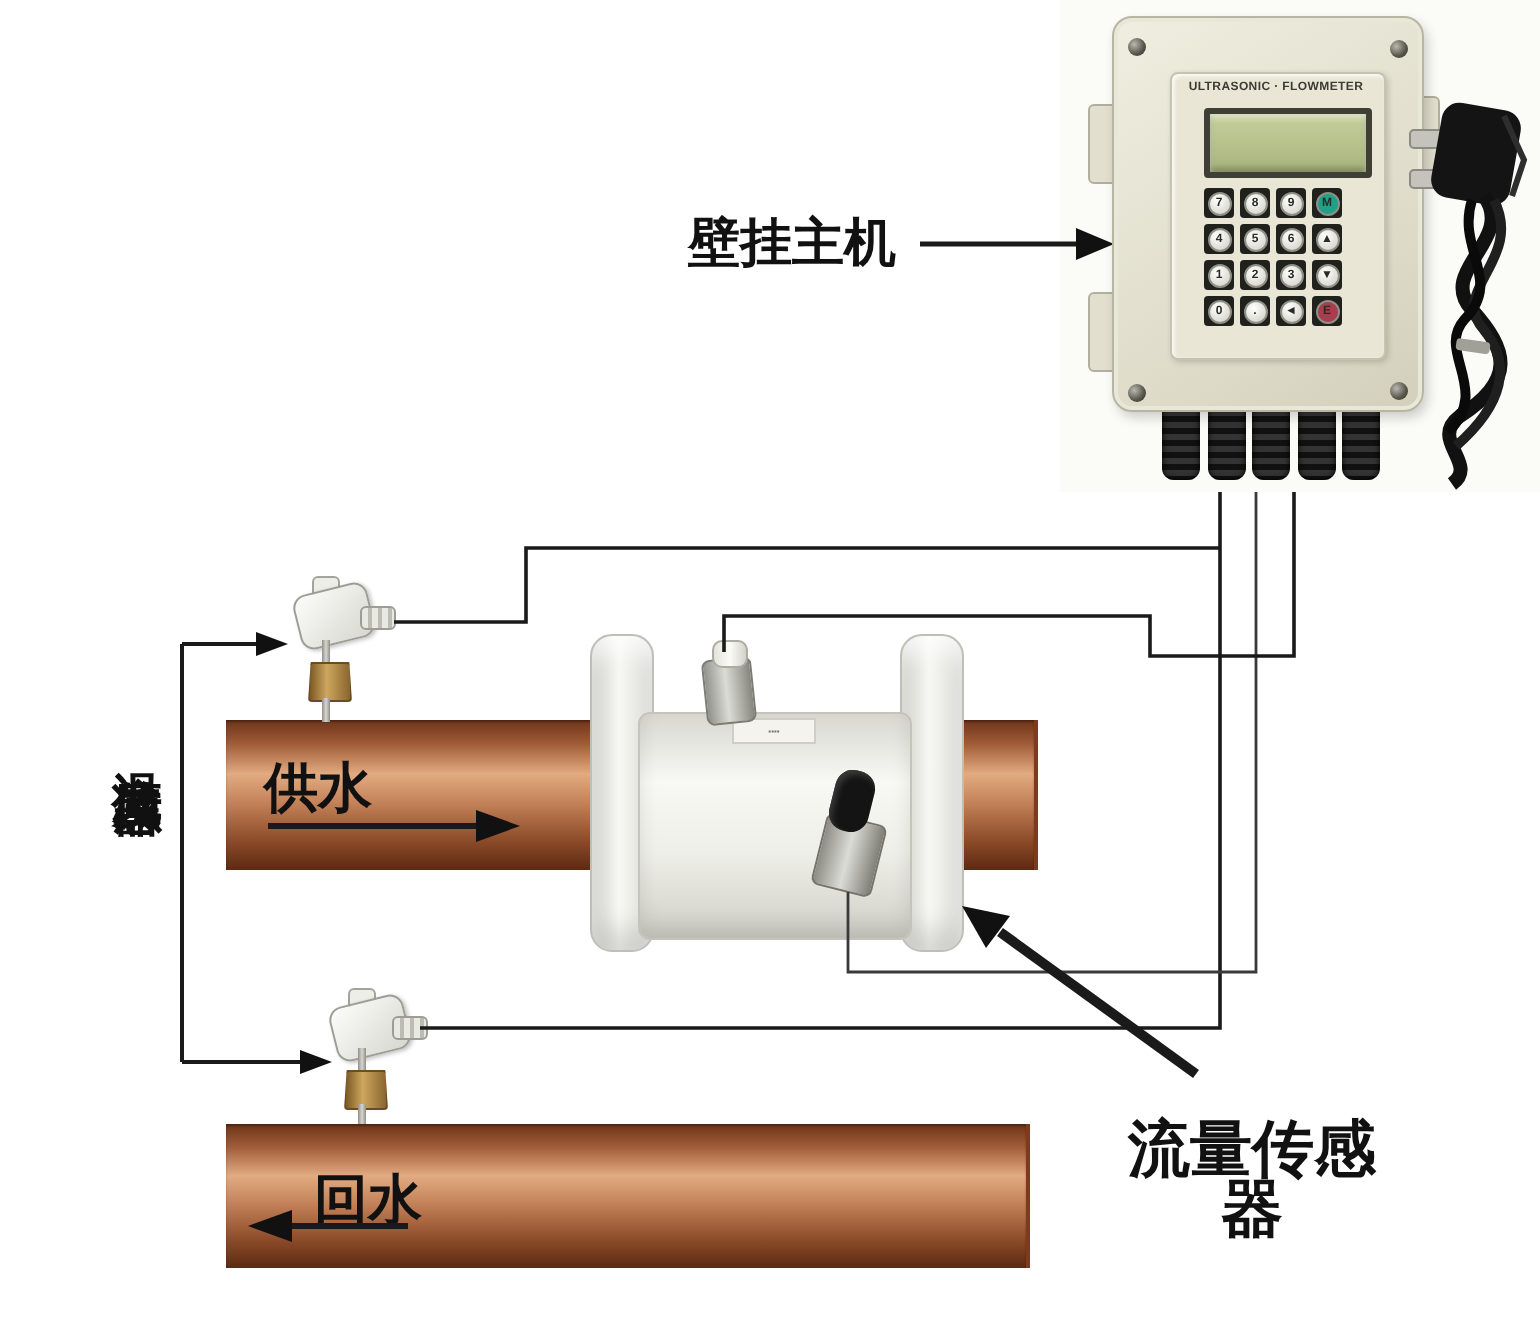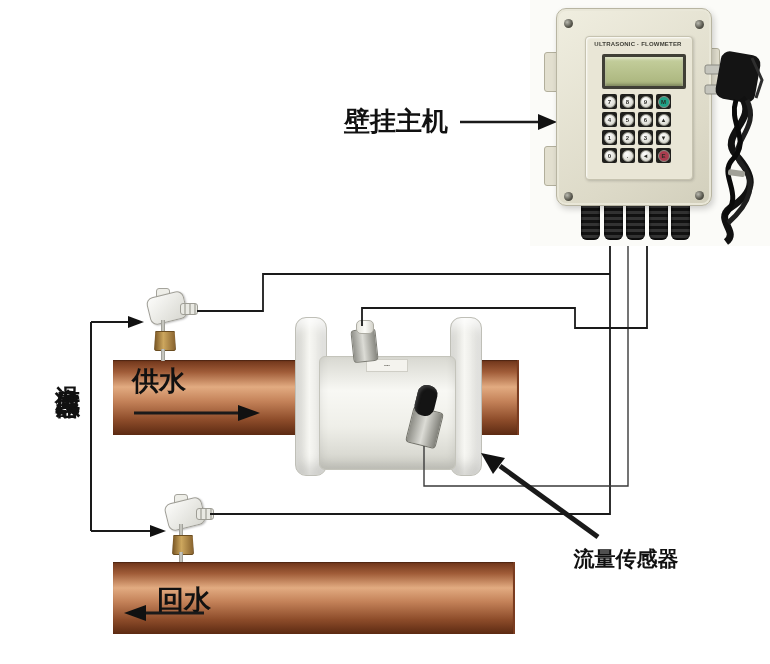--- a/index.html
+++ b/index.html
@@ -71,23 +71,23 @@
   .ts-nipple{width:16px;height:10px;border-radius:3px;border:1px solid #9e9d95;
              background:repeating-linear-gradient(90deg,#e9e9e3 0 3px,#bcbcb4 3px 5px);}
   .ts-nut{width:20px;height:18px;background:linear-gradient(90deg,#7c5926,#cda75e 42%,#8a6530);
           border:1px solid #6b4d20;border-radius:2px;clip-path:polygon(6% 0,94% 0,100% 100%,0 100%);}
   .ts-stem{width:4px;background:linear-gradient(90deg,#8f8f88,#d6d6cf 50%,#8f8f88);}
 
   
   .cn{color:#111;font-weight:bold;z-index:6;}
   .lbl-host{left:344px;top:104px;font-size:26px;}
   .lbl-temp{left:52px;top:366px;font-size:25px;writing-mode:vertical-rl;text-orientation:upright;letter-spacing:2px;}
-  .lbl-supply{left:132px;top:363px;font-size:27px;z-index:3;}
+  .lbl-supply{left:132px;top:376px;font-size:27px;z-index:3;}
   .lbl-return{left:157px;top:582px;font-size:27px;z-index:3;}
-  .lbl-flow{left:556px;top:544px;width:140px;text-align:center;font-size:21px;line-height:30px;}
+  .lbl-flow{left:556px;top:560px;width:140px;text-align:center;font-size:31px;line-height:30px;}
 
   svg.wires{position:absolute;left:0;top:0;z-index:4;pointer-events:none;}
   svg.plug{position:absolute;left:700px;top:40px;z-index:6;}
 </style>
 </head>
 <body>
 
 <div id="canvas">
 
   <div class="abs photo-bg"></div>

